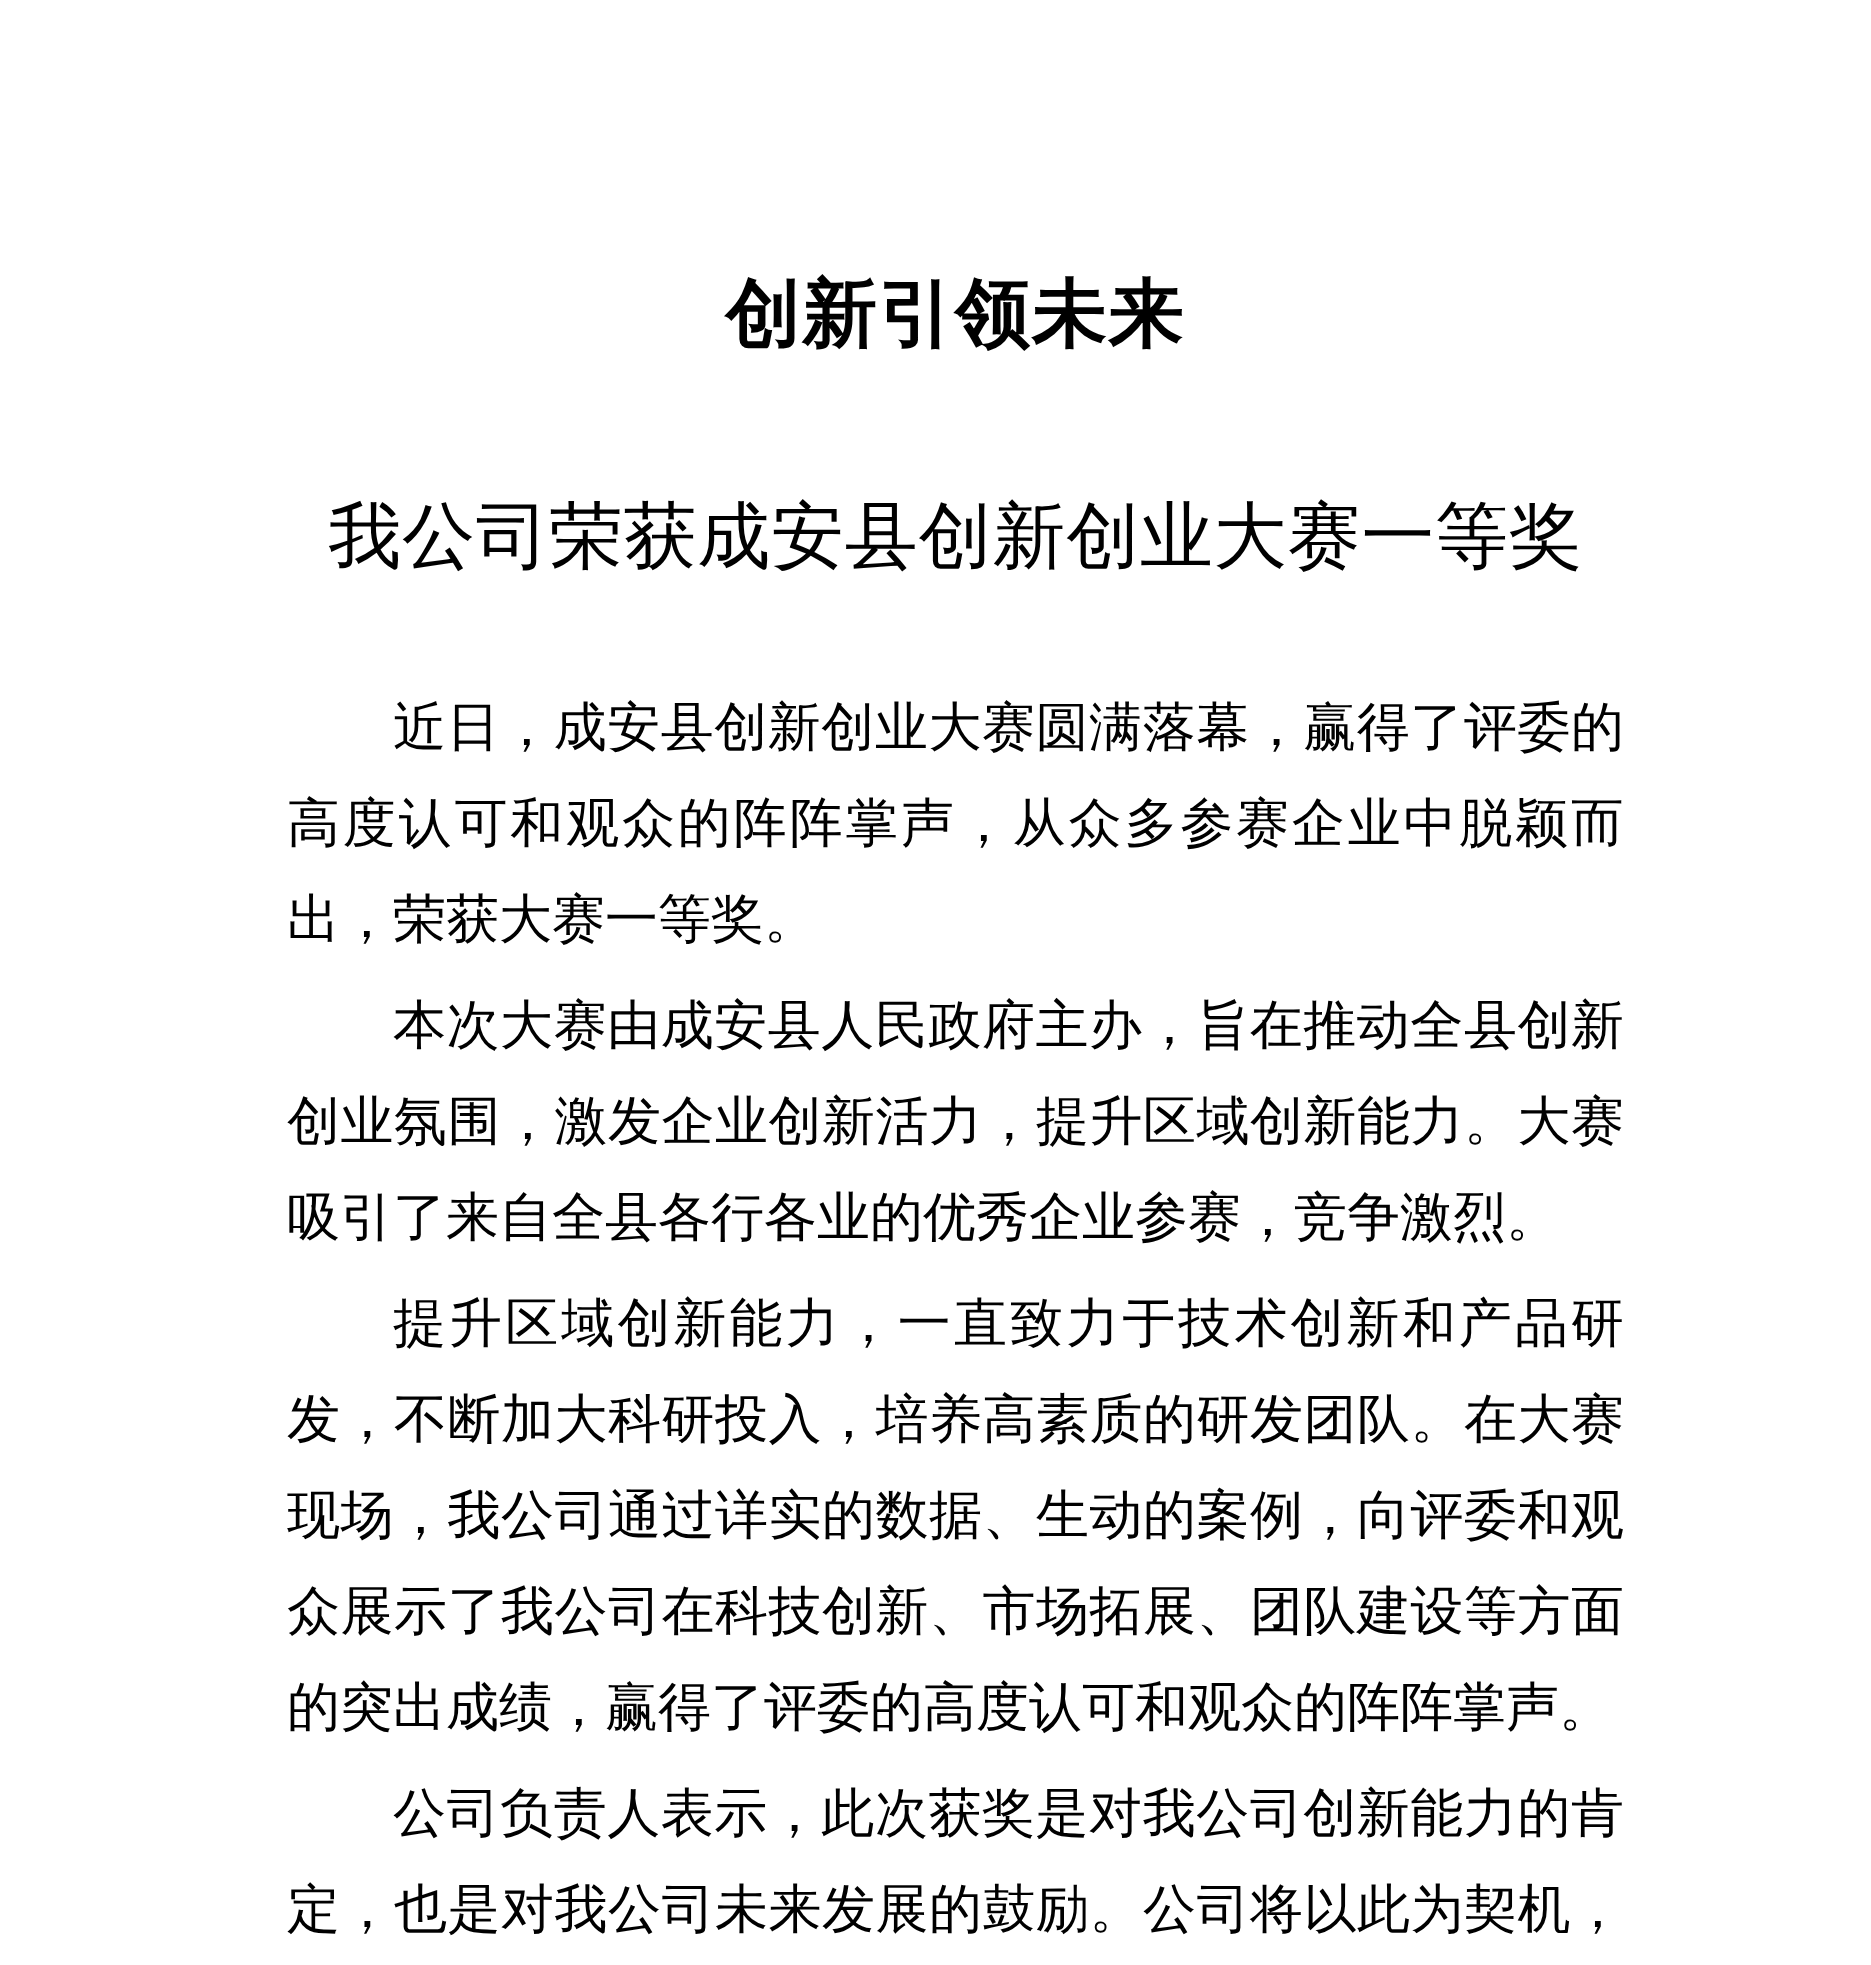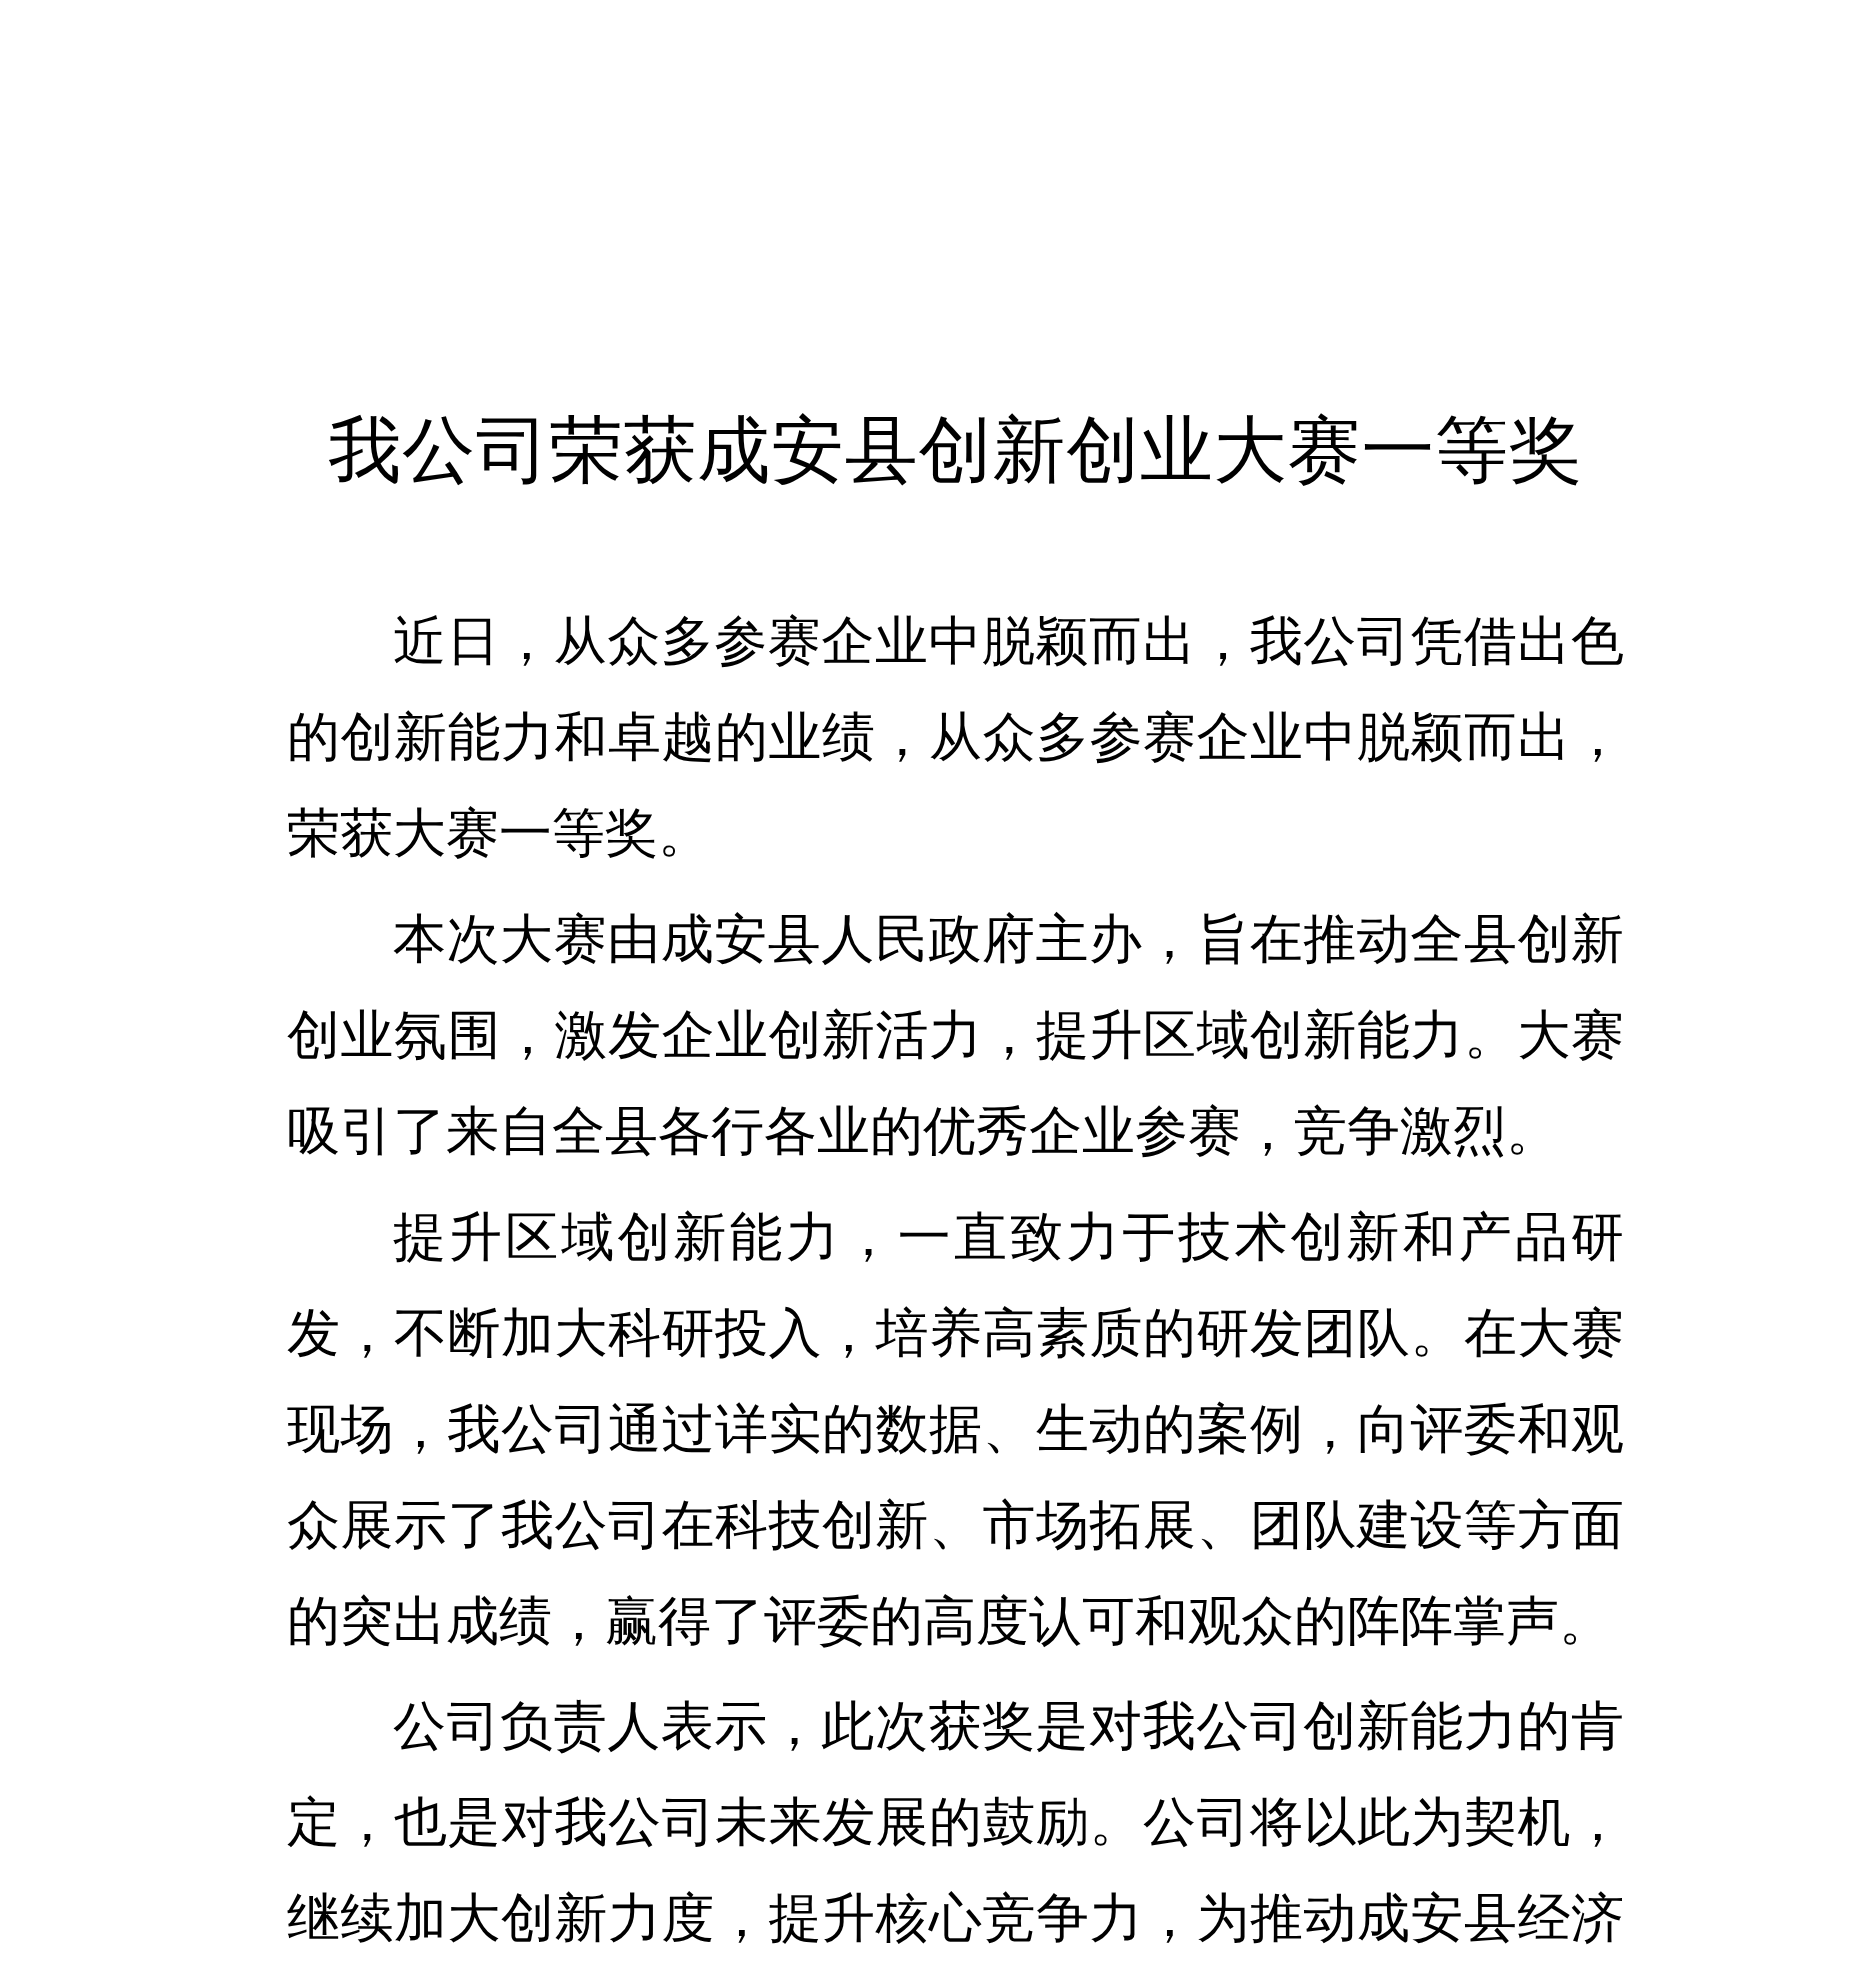--- a/index.html
+++ b/index.html
@@ -47,24 +47,25 @@
     text-align: justify;
     text-justify: inter-ideograph;
     text-indent: 2em;
     word-break: break-all;
   }
 </style>
 </head>
 <body>
 
 <div class="doc-page">
+  <h1 class="doc-title">创新引领未来</h1>
 
   <h2 class="doc-subtitle">我公司荣获成安县创新创业大赛一等奖</h2>
 
   <div class="doc-body">
-    <p>近日，从众多参赛企业中脱颖而出，我公司凭借出色的创新能力和卓越的业绩，从众多参赛企业中脱颖而出，荣获大赛一等奖。</p>
+    <p>近日，成安县创新创业大赛圆满落幕，赢得了评委的高度认可和观众的阵阵掌声，从众多参赛企业中脱颖而出，荣获大赛一等奖。</p>
     <p>本次大赛由成安县人民政府主办，旨在推动全县创新创业氛围，激发企业创新活力，提升区域创新能力。大赛吸引了来自全县各行各业的优秀企业参赛，竞争激烈。</p>
     <p>提升区域创新能力，一直致力于技术创新和产品研发，不断加大科研投入，培养高素质的研发团队。在大赛现场，我公司通过详实的数据、生动的案例，向评委和观众展示了我公司在科技创新、市场拓展、团队建设等方面的突出成绩，赢得了评委的高度认可和观众的阵阵掌声。</p>
     <p>公司负责人表示，此次获奖是对我公司创新能力的肯定，也是对我公司未来发展的鼓励。公司将以此为契机，继续加大创新力度，提升核心竞争力，为推动成安县经济高质量发展贡献力量。</p>
 
   </div>
 </div>
 
 
 </body></html>

